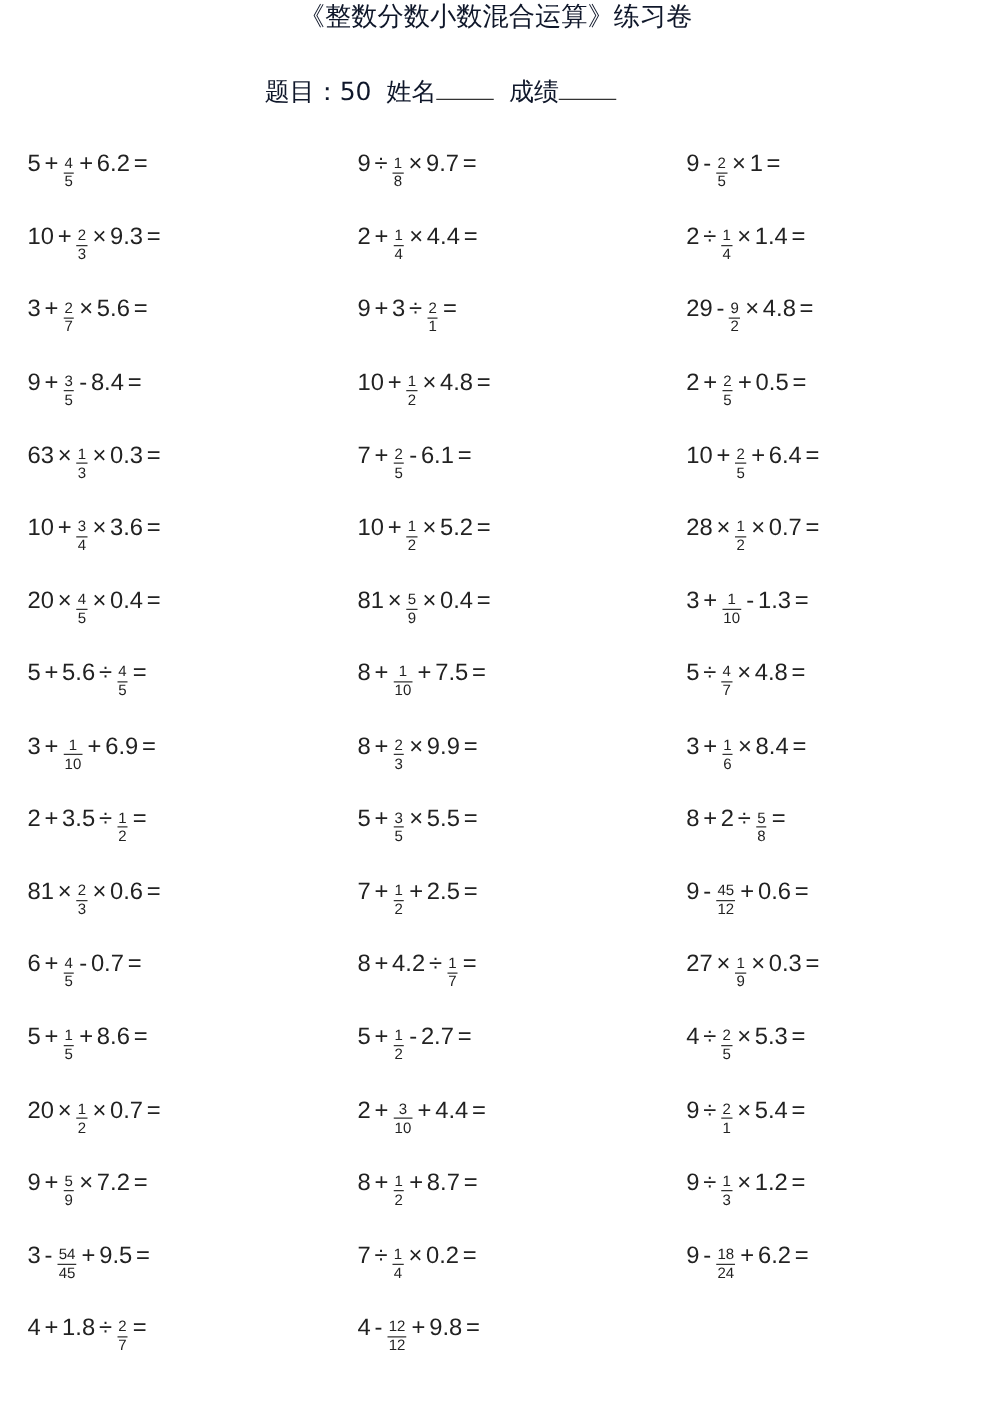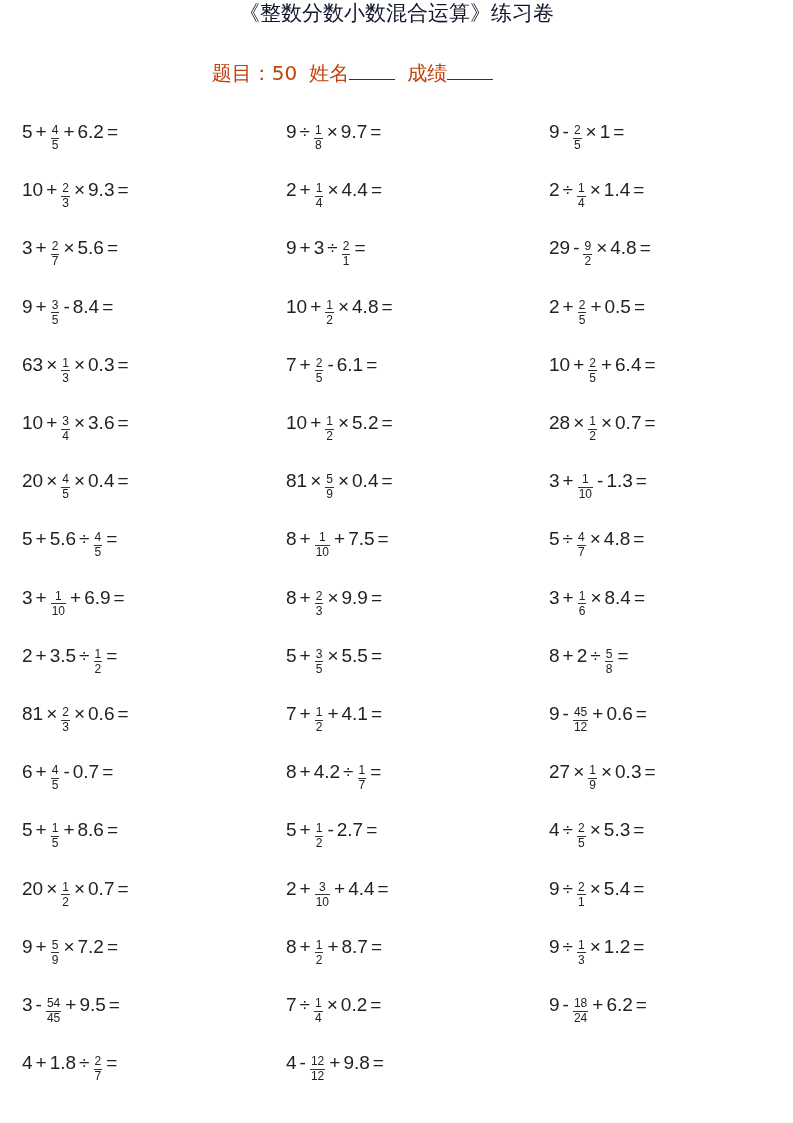--- a/index.html
+++ b/index.html
@@ -27,21 +27,21 @@
       font-family: "DejaVu Sans", sans-serif;
     }
     .subtitle {
       position: absolute;
       top: 60px;
       left: 0;
       width: 705px;
       text-align: center;
       font-size: 20px;
       line-height: 26px;
-      color: #c2410c;
+      color: #0f172a;
       font-family: "DejaVu Sans", sans-serif;
     }
     .subtitle span { white-space: pre; }
     .subtitle .gap { display: inline-block; width: 12px; }
     .blank {
       display: inline-block;
       width: 46px;
       border-bottom: 1.5px solid #333;
       height: 18px;
       vertical-align: baseline;
@@ -443,21 +443,21 @@
       </div>
       <div class="problem" style="top: 582px;">
         <span class="tok">7</span>
         <span class="op">+</span>
         <span class="frac">
           <span class="num">1</span>
           <span class="bar"></span>
           <span class="den">2</span>
         </span>
         <span class="op">+</span>
-        <span class="tok">4.1</span>
+        <span class="tok">2.5</span>
         <span class="op">=</span>
       </div>
       <div class="problem" style="top: 640.2px;">
         <span class="tok">8</span>
         <span class="op">+</span>
         <span class="tok">4.2</span>
         <span class="op">÷</span>
         <span class="frac">
           <span class="num">1</span>
           <span class="bar"></span>

